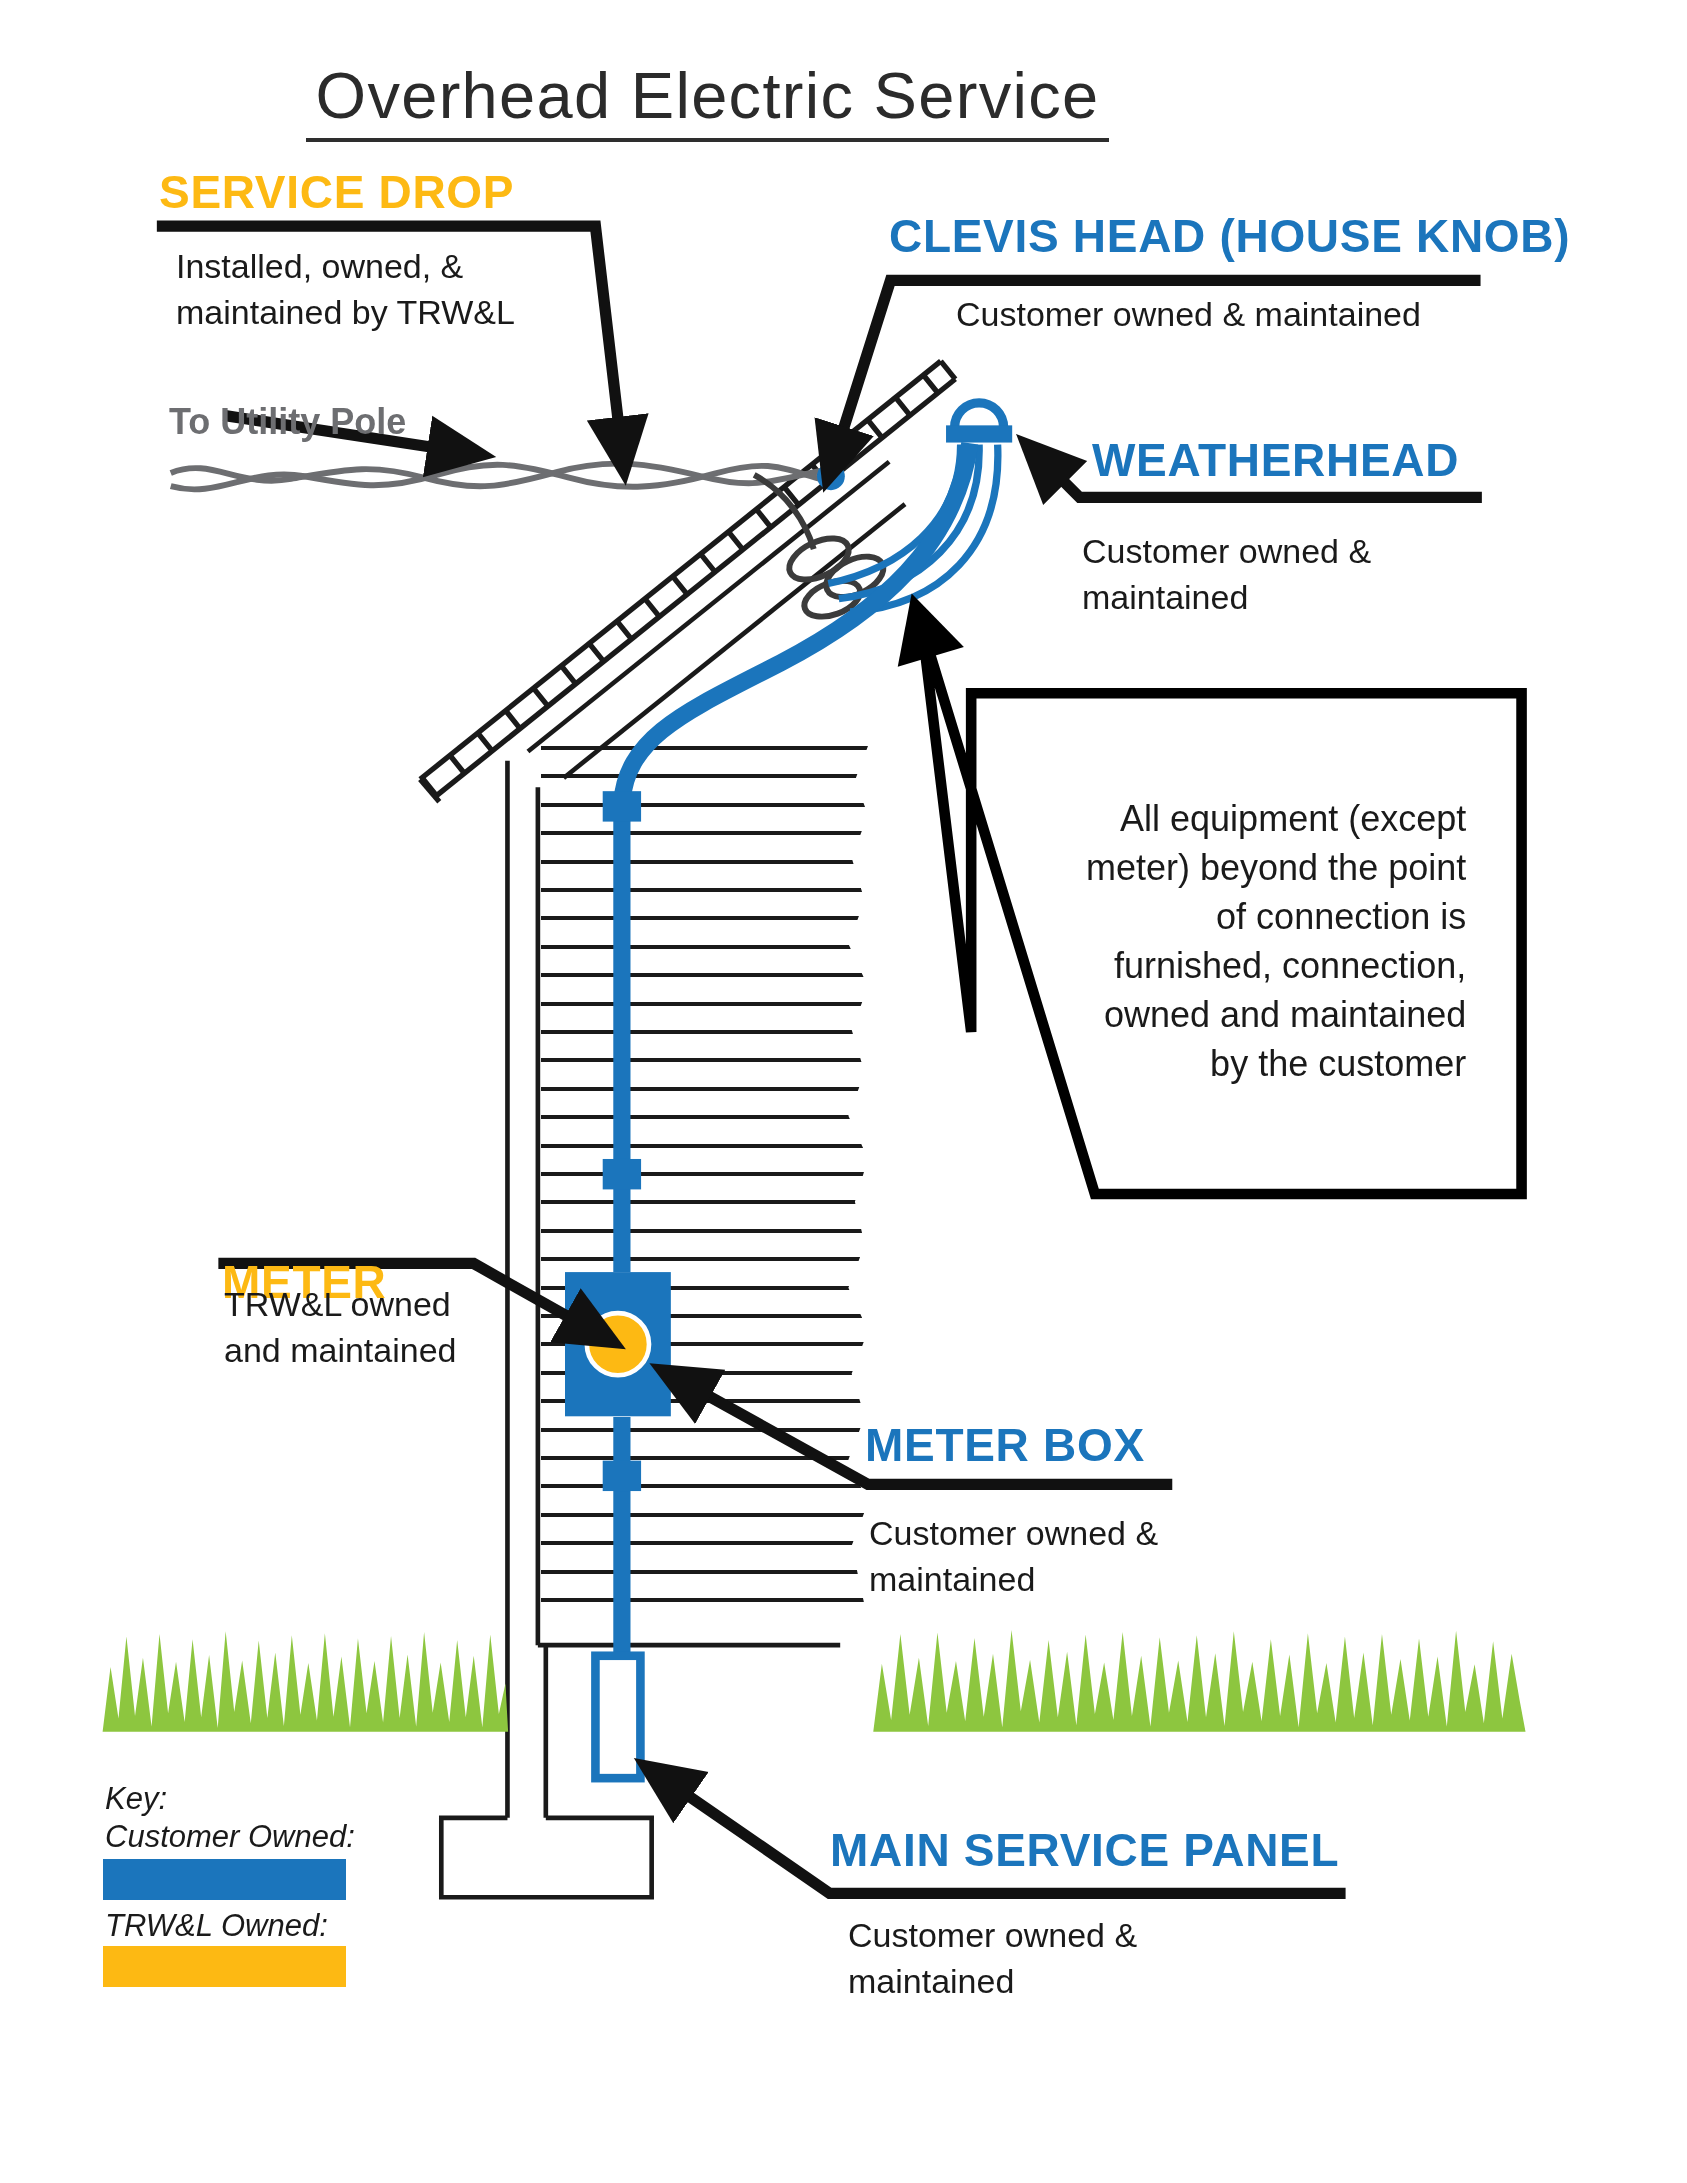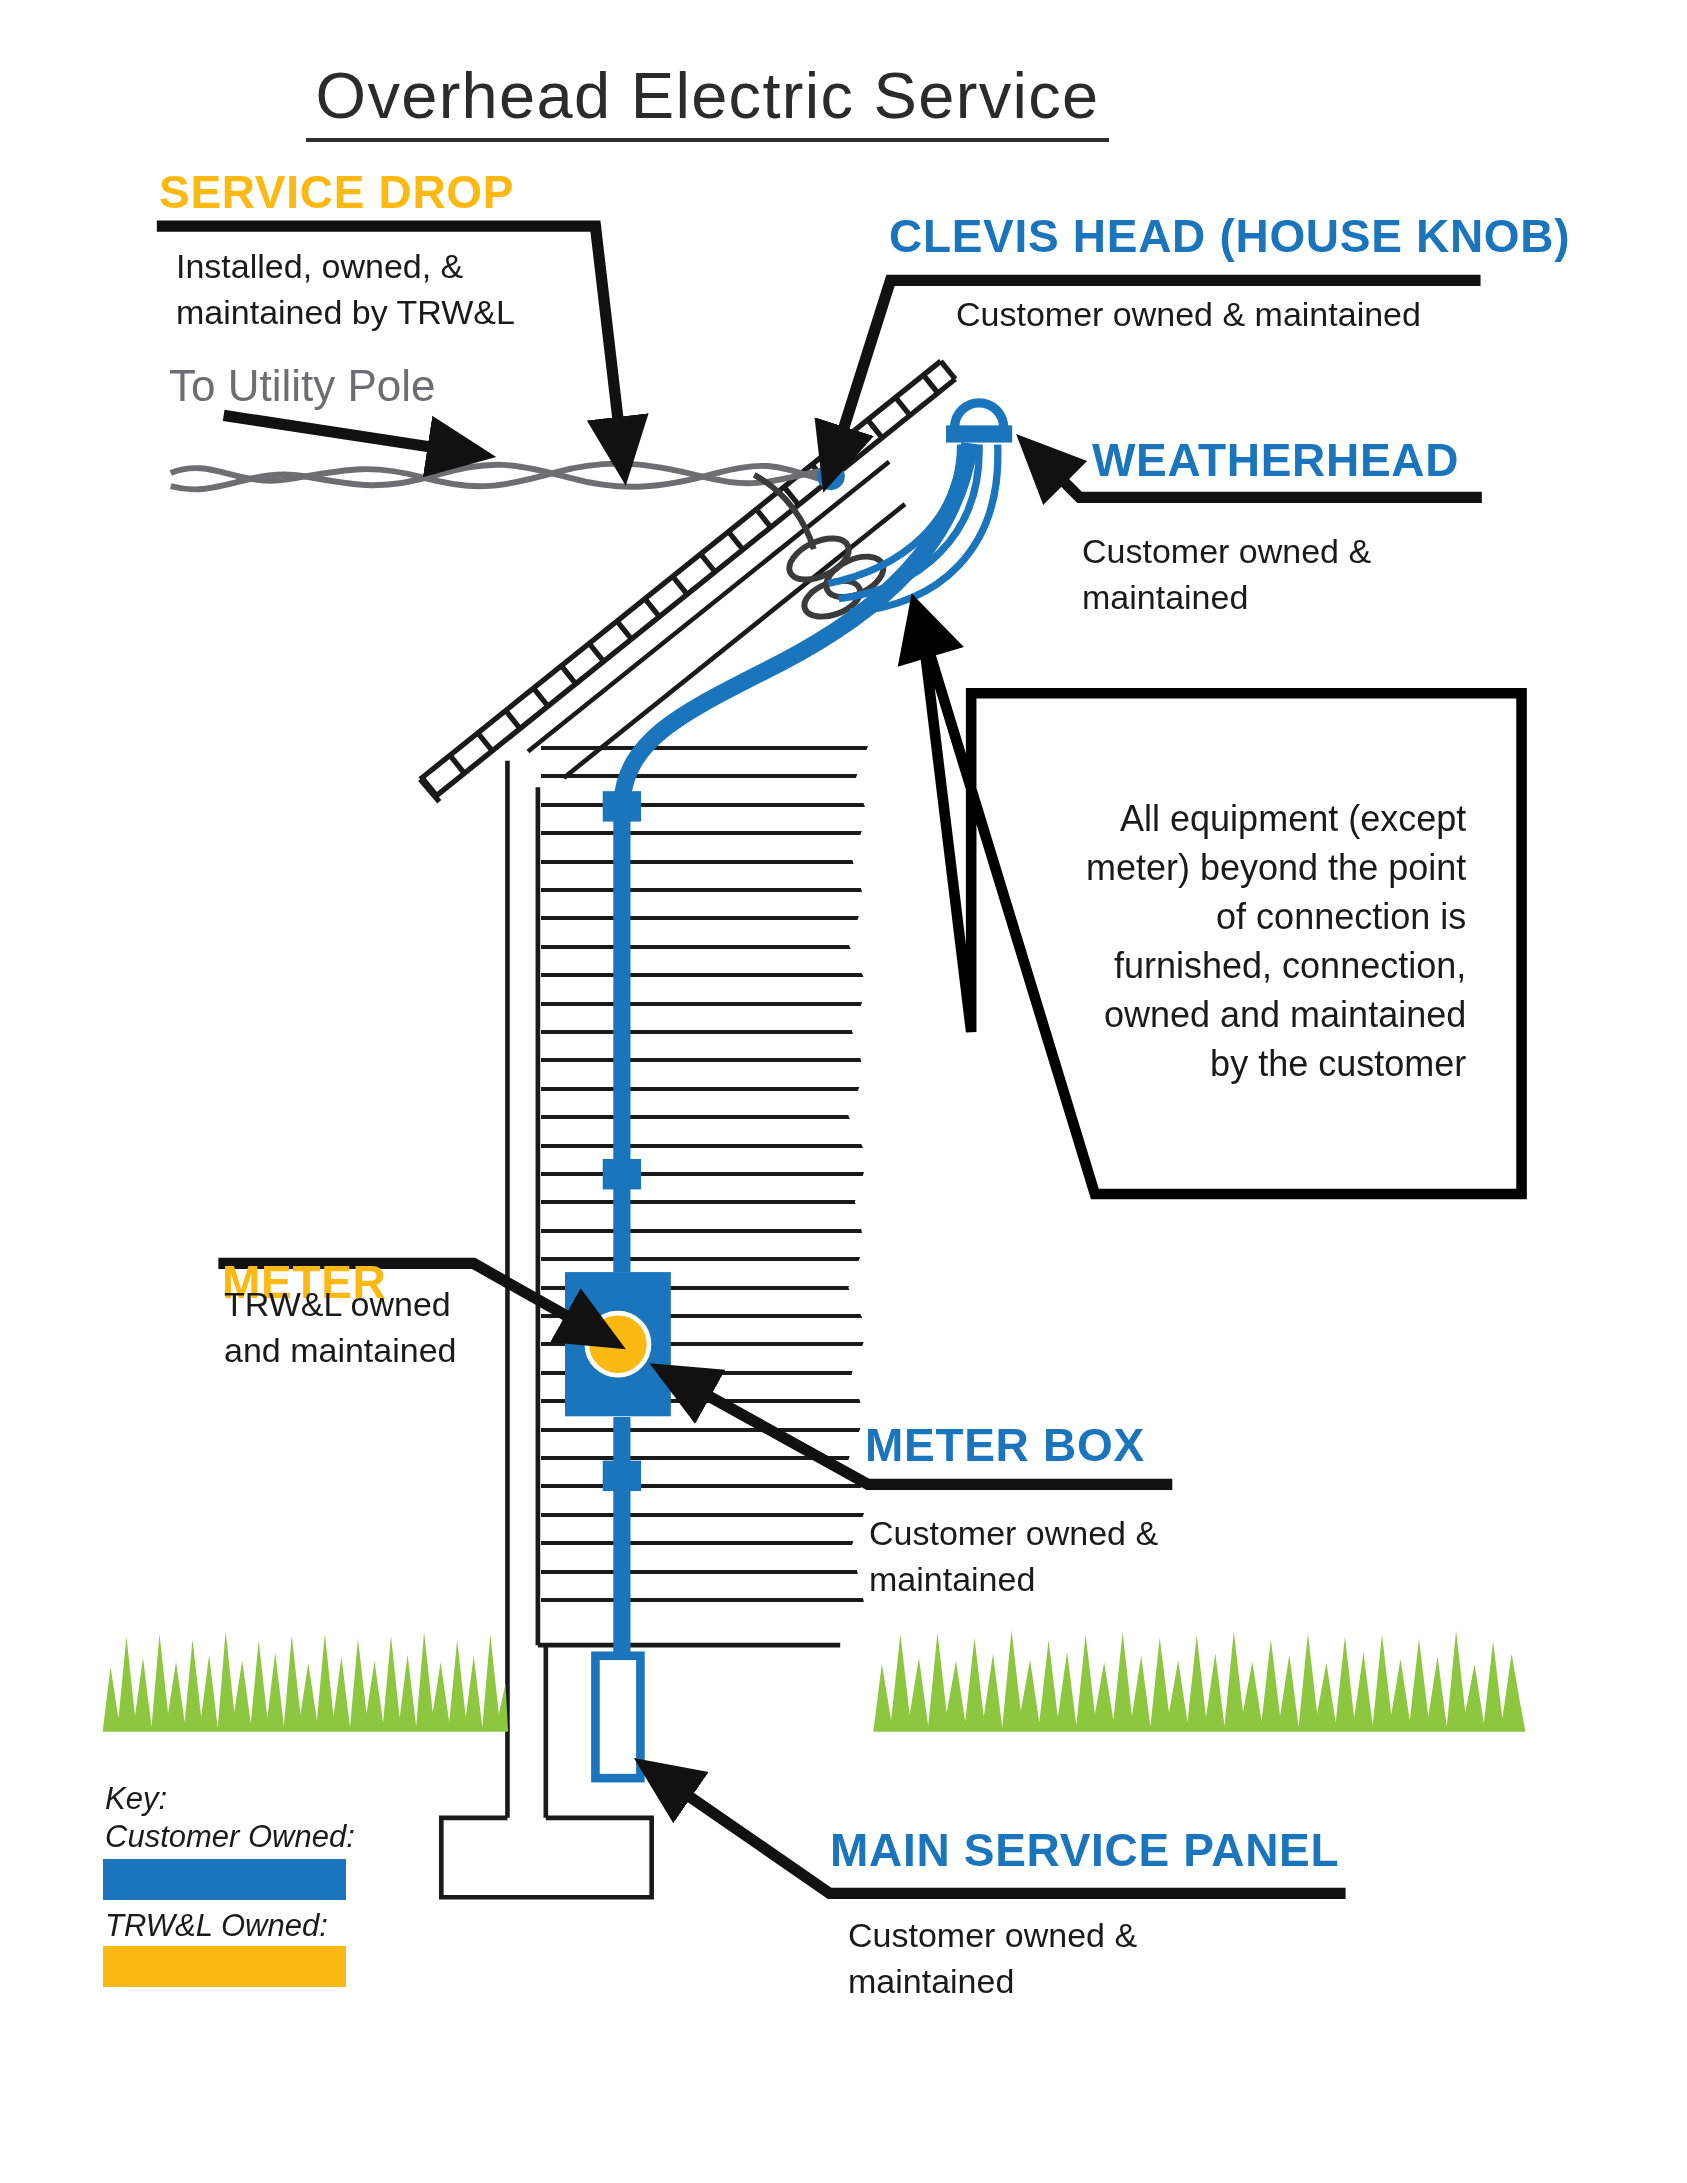--- a/index.html
+++ b/index.html
@@ -16,21 +16,21 @@
     position:absolute;left:541px;top:746px;width:327px;height:860px;z-index:1;
     background:repeating-linear-gradient(to bottom,#1a1a1a 0px,#1a1a1a 4px,transparent 4px,transparent 28.4px);
     clip-path:polygon(0% 0%,100% 0%,96% 4%,100% 8%,95% 13%,99% 18%,94% 23%,100% 28%,95% 33%,99% 38%,94% 43%,100% 48%,96% 53%,99% 58%,94% 63%,100% 68%,95% 73%,99% 78%,94% 83%,100% 88%,95% 93%,99% 100%,0% 100%);
   }
   .txt{position:absolute;z-index:3;white-space:nowrap;}
   h1.txt{left:0;top:58px;width:1415px;text-align:center;font-size:65px;font-weight:400;color:#2b2b2b;letter-spacing:1.3px;}
   h1 span{display:inline-block;border-bottom:4.6px solid #2e2e2e;padding:0 9.3px 5.3px 9.3px;}
   .label-heading{font-weight:bold;font-size:46px;letter-spacing:0.7px;}
   .h-yellow{color:var(--utility-yellow);}
   .h-blue{color:var(--customer-blue);}
-  .h-gray{color:var(--wire-gray);font-weight:normal;font-size:44px;}
+  .h-gray{color:var(--wire-gray);font-weight:bold;font-size:36px;margin-top:40px;}
   .desc{font-size:34px;line-height:46px;color:#1a1a1a;}
   .note{font-size:36px;line-height:49px;color:#1a1a1a;}
   .keytext{font-size:31px;color:#1a1a1a;font-style:italic;}
   .swatch{position:absolute;z-index:3;width:243px;height:41px;}
   .swatch-blue{background:var(--customer-blue);}
   .swatch-yellow{background:var(--utility-yellow);}
   .blue-fill{fill:var(--customer-blue);}
   .blue-stroke{stroke:var(--customer-blue);}
   .yellow-fill{fill:var(--utility-yellow);}
   .gray-stroke{stroke:var(--wire-gray);}

